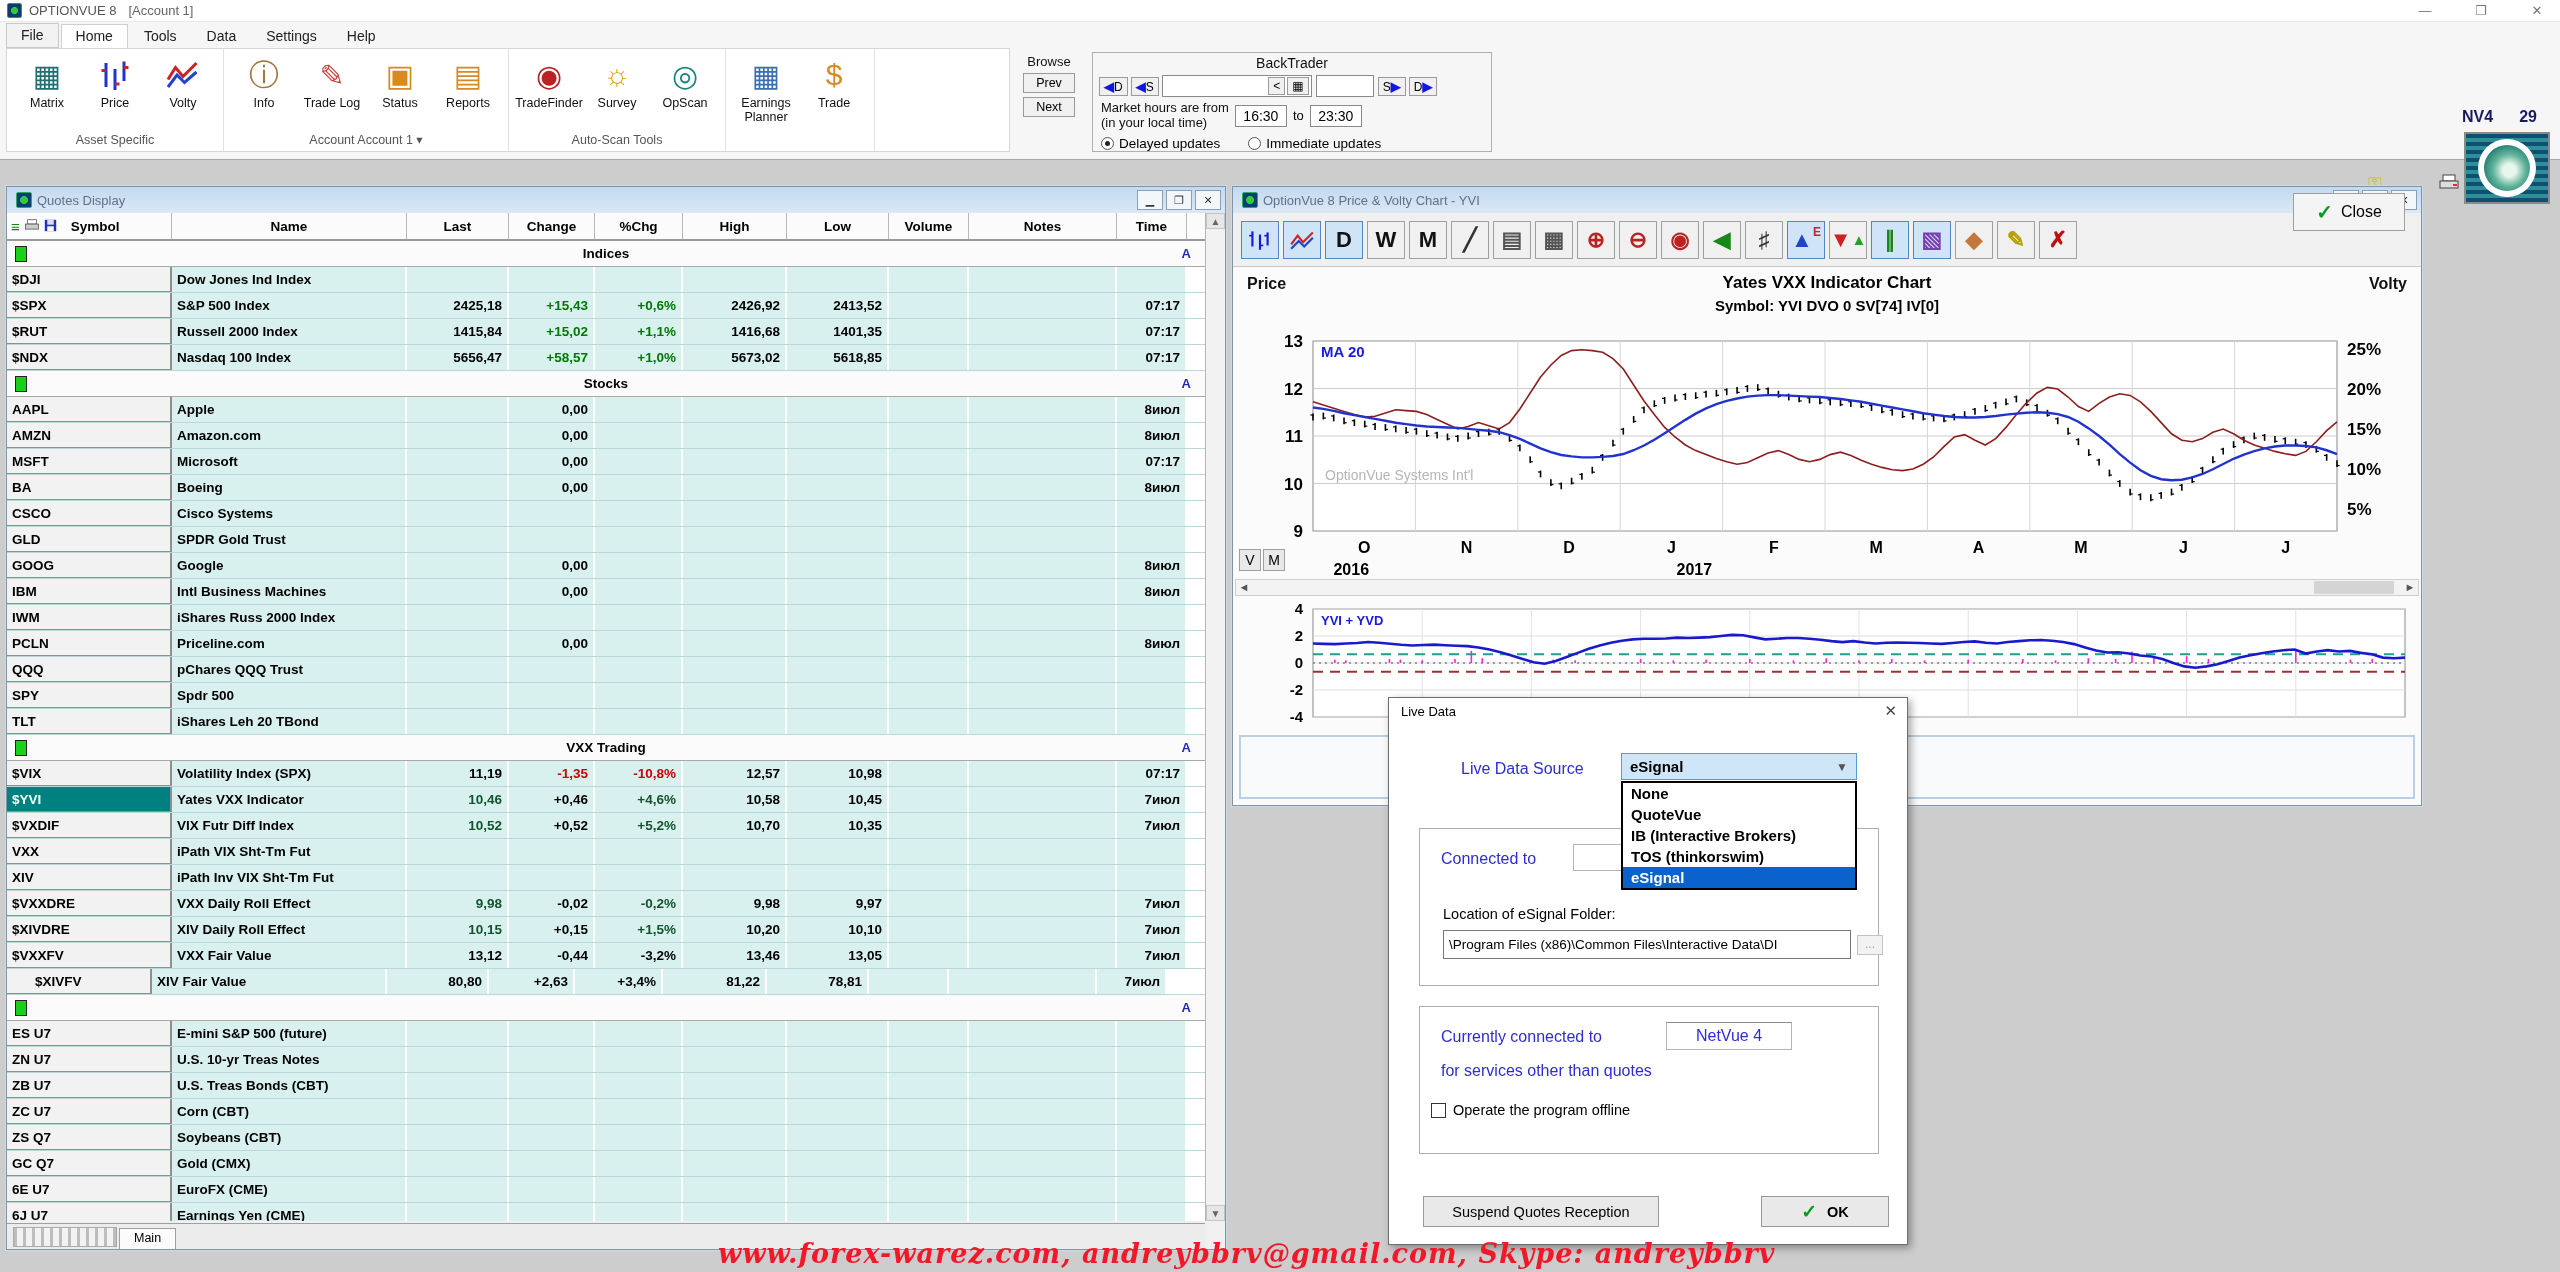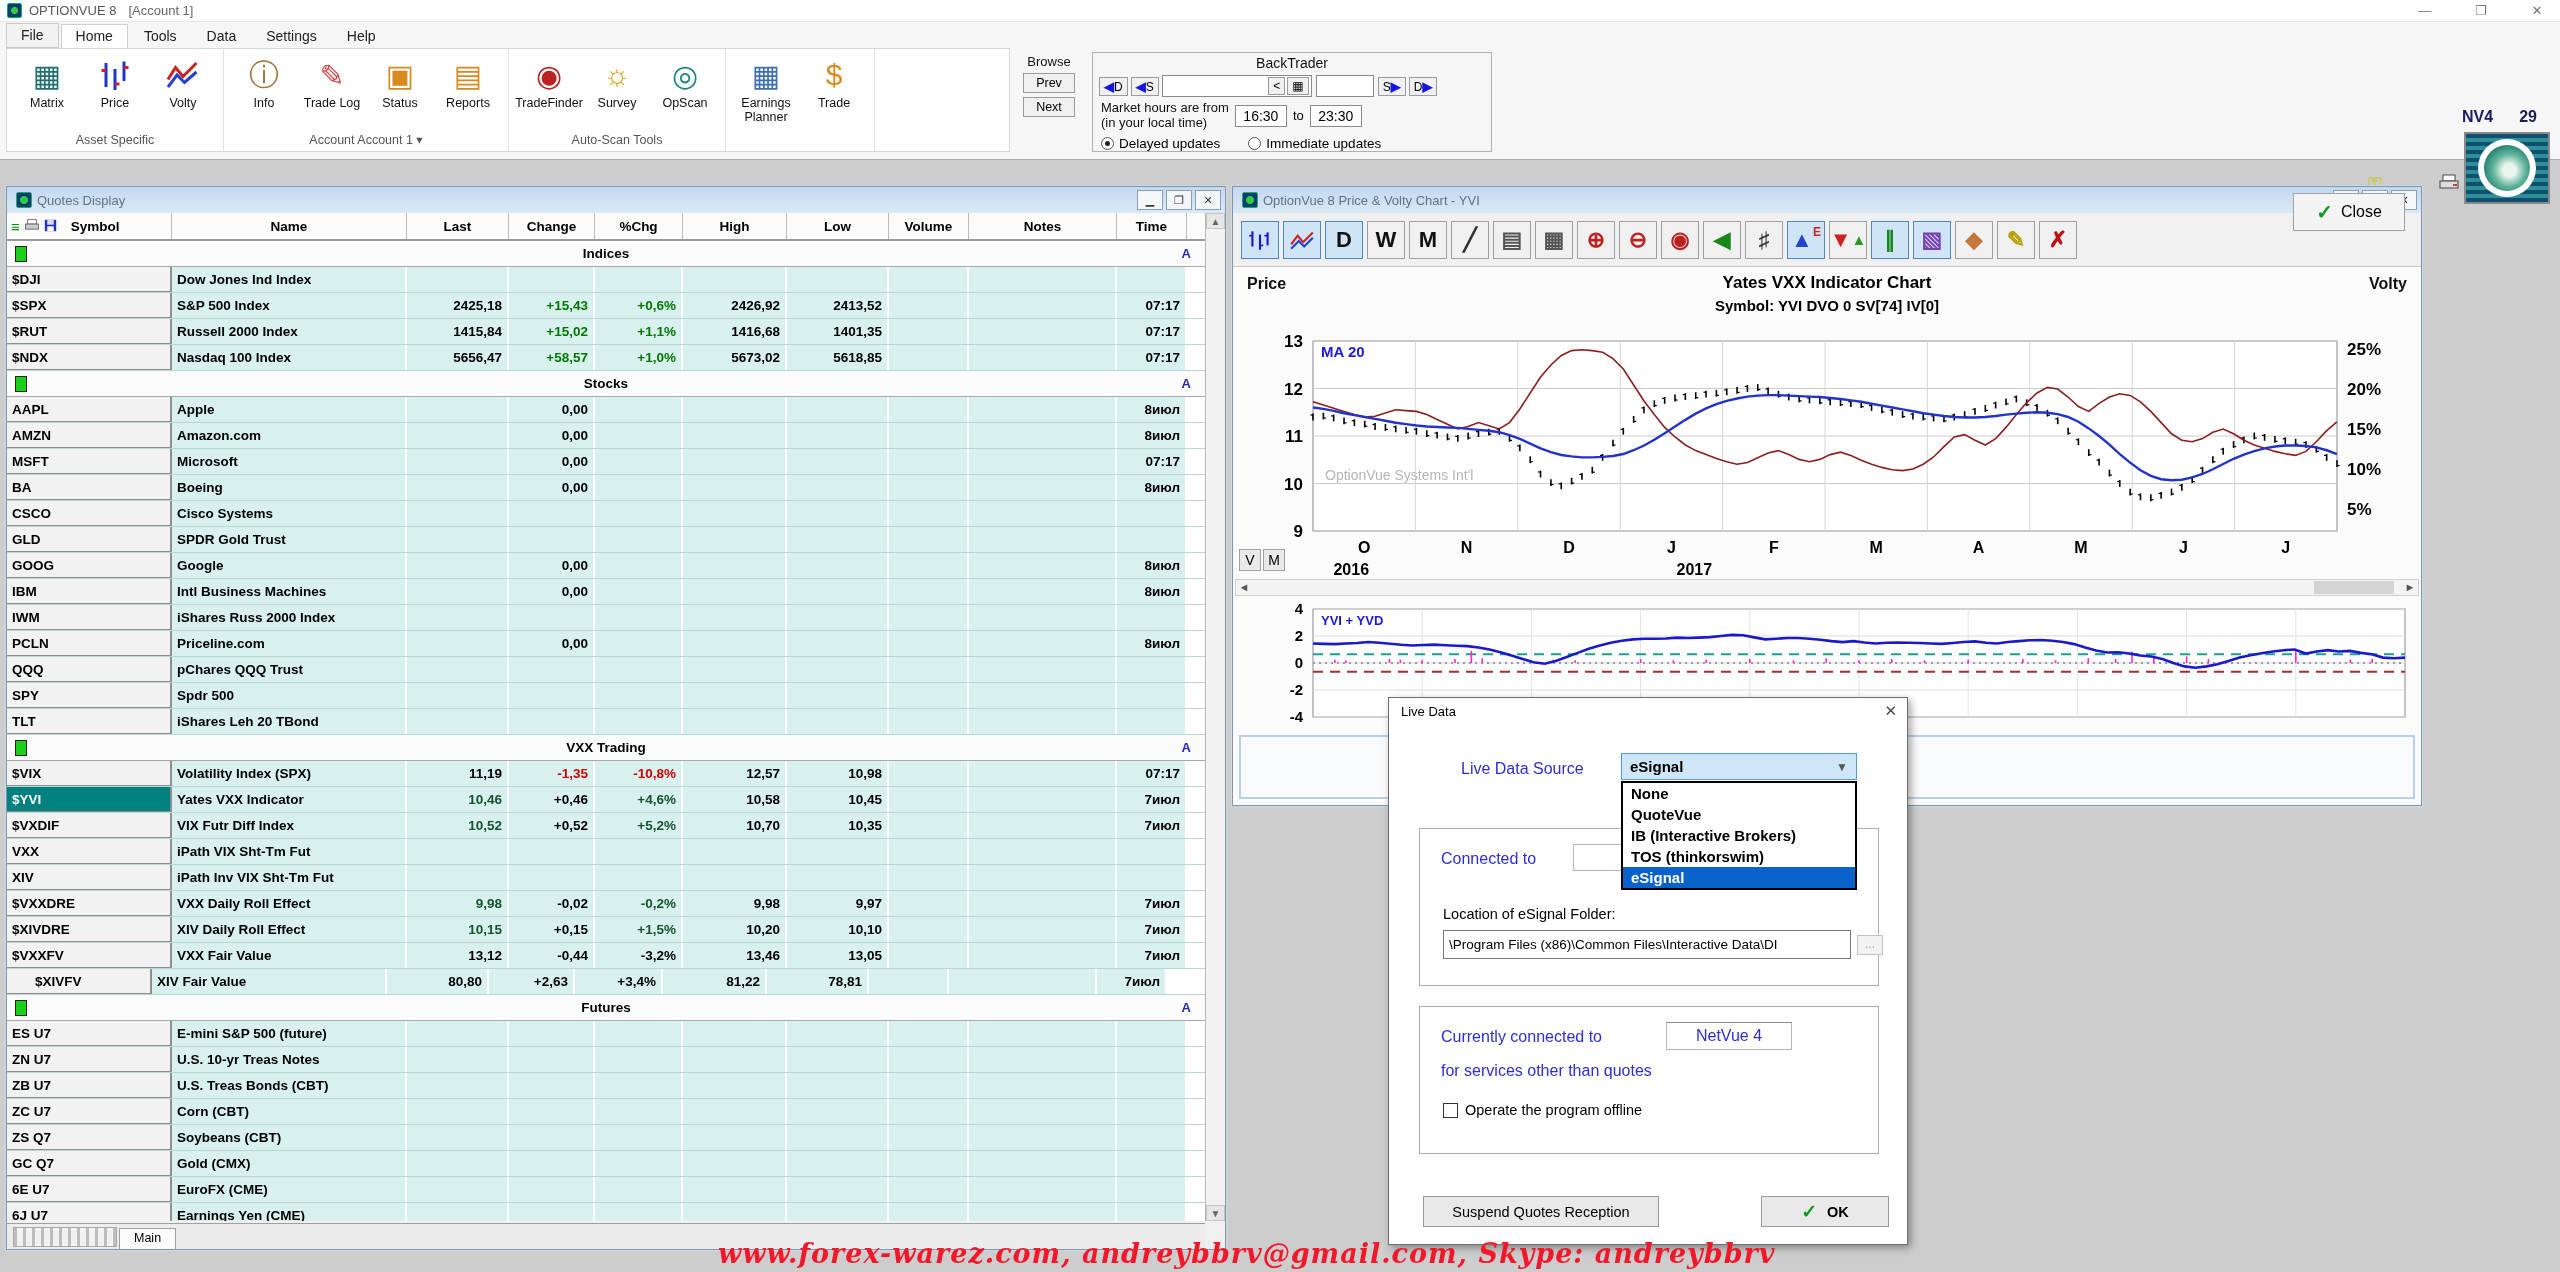--- a/index.html
+++ b/index.html
@@ -124,21 +124,21 @@
   #gb1 { left:30px; top:130px; width:460px; height:158px; }
   #connlab { position:absolute; left:52px; top:152px; }
   #connval { position:absolute; left:184px; top:146px; width:150px; height:27px; border:1px solid #b5b5b5; background:#fff; text-align:center; font-size:15px; line-height:25px; color:#000; }
   #loclab { position:absolute; left:54px; top:208px; font-size:14.5px; color:#000; }
   #locfield { position:absolute; left:54px; top:232px; width:408px; height:29px; border:1px solid #777; background:#fff; font-size:13.5px; line-height:27px; padding:0 5px; white-space:nowrap; overflow:hidden; color:#000; }
   #dots { position:absolute; left:468px; top:237px; width:26px; height:20px; border:1px solid #c2c2c2; background:#f2f2f2; color:#aaa; text-align:center; font-size:12px; line-height:16px; }
   #gb2 { left:30px; top:308px; width:460px; height:148px; }
   #curlab1 { position:absolute; left:52px; top:330px; }
   #netvue { position:absolute; left:277px; top:324px; width:126px; height:28px; border:1px solid #b5b5b5; border-top-color:#8a8a8a; background:#fff; text-align:center; font-size:16px; line-height:26px; color:#2d2dd2; }
   #curlab2 { position:absolute; left:52px; top:364px; }
-  #offline { position:absolute; left:54px; top:404px; display:flex; align-items:center; }
+  #offline { position:absolute; left:42px; top:404px; display:flex; align-items:center; }
   #offline .cb { width:15px; height:15px; border:1px solid #333; background:#fff; margin-right:7px; }
   #offline .cbl { font-size:14.5px; color:#000; }
   .dlgbtn { position:absolute; height:31px; background:#e9e9e9; border:1px solid #999; font-size:14.5px; color:#000; display:flex; align-items:center; justify-content:center; }
   #suspendbtn { left:34px; top:498px; width:236px; }
   #okbtn { left:372px; top:498px; width:128px; font-weight:bold; }
   #okbtn .ck { color:#0b9a1d; font-size:19px; margin-right:10px; }
 
   #watermark { position:absolute; left:718px; top:1238px; z-index:50; font-family:"DejaVu Serif", serif; font-style:italic; font-weight:bold; font-size:27px; color:#f2182a; letter-spacing:1px; white-space:nowrap; }
 </style>
 </head>
@@ -666,21 +666,20 @@
           <div class="qc num" style="width: 86px;">+2,63</div>
           <div class="qc num" style="width: 88px;">+3,4%</div>
           <div class="qc num" style="width: 104px;">81,22</div>
           <div class="qc num" style="width: 102px;">78,81</div>
           <div class="qc num" style="width: 80px;"></div>
           <div class="qc " style="width: 148px;"></div>
           <div class="qc num" style="width: 70px;">7июл</div>
         </div>
         <div class="grow">
           <div class="gsq"></div>
-          <div class="gname">Futures</div>
           <div class="ga">A</div>
         </div>
         <div class="qrow">
           <div class="qc sym" style="width: 165px;">ES U7</div>
           <div class="qc " style="width: 235px;">E-mini S&amp;P 500 (future)</div>
           <div class="qc num" style="width: 102px;"></div>
           <div class="qc num" style="width: 86px;"></div>
           <div class="qc num" style="width: 88px;"></div>
           <div class="qc num" style="width: 104px;"></div>
           <div class="qc num" style="width: 102px;"></div>

